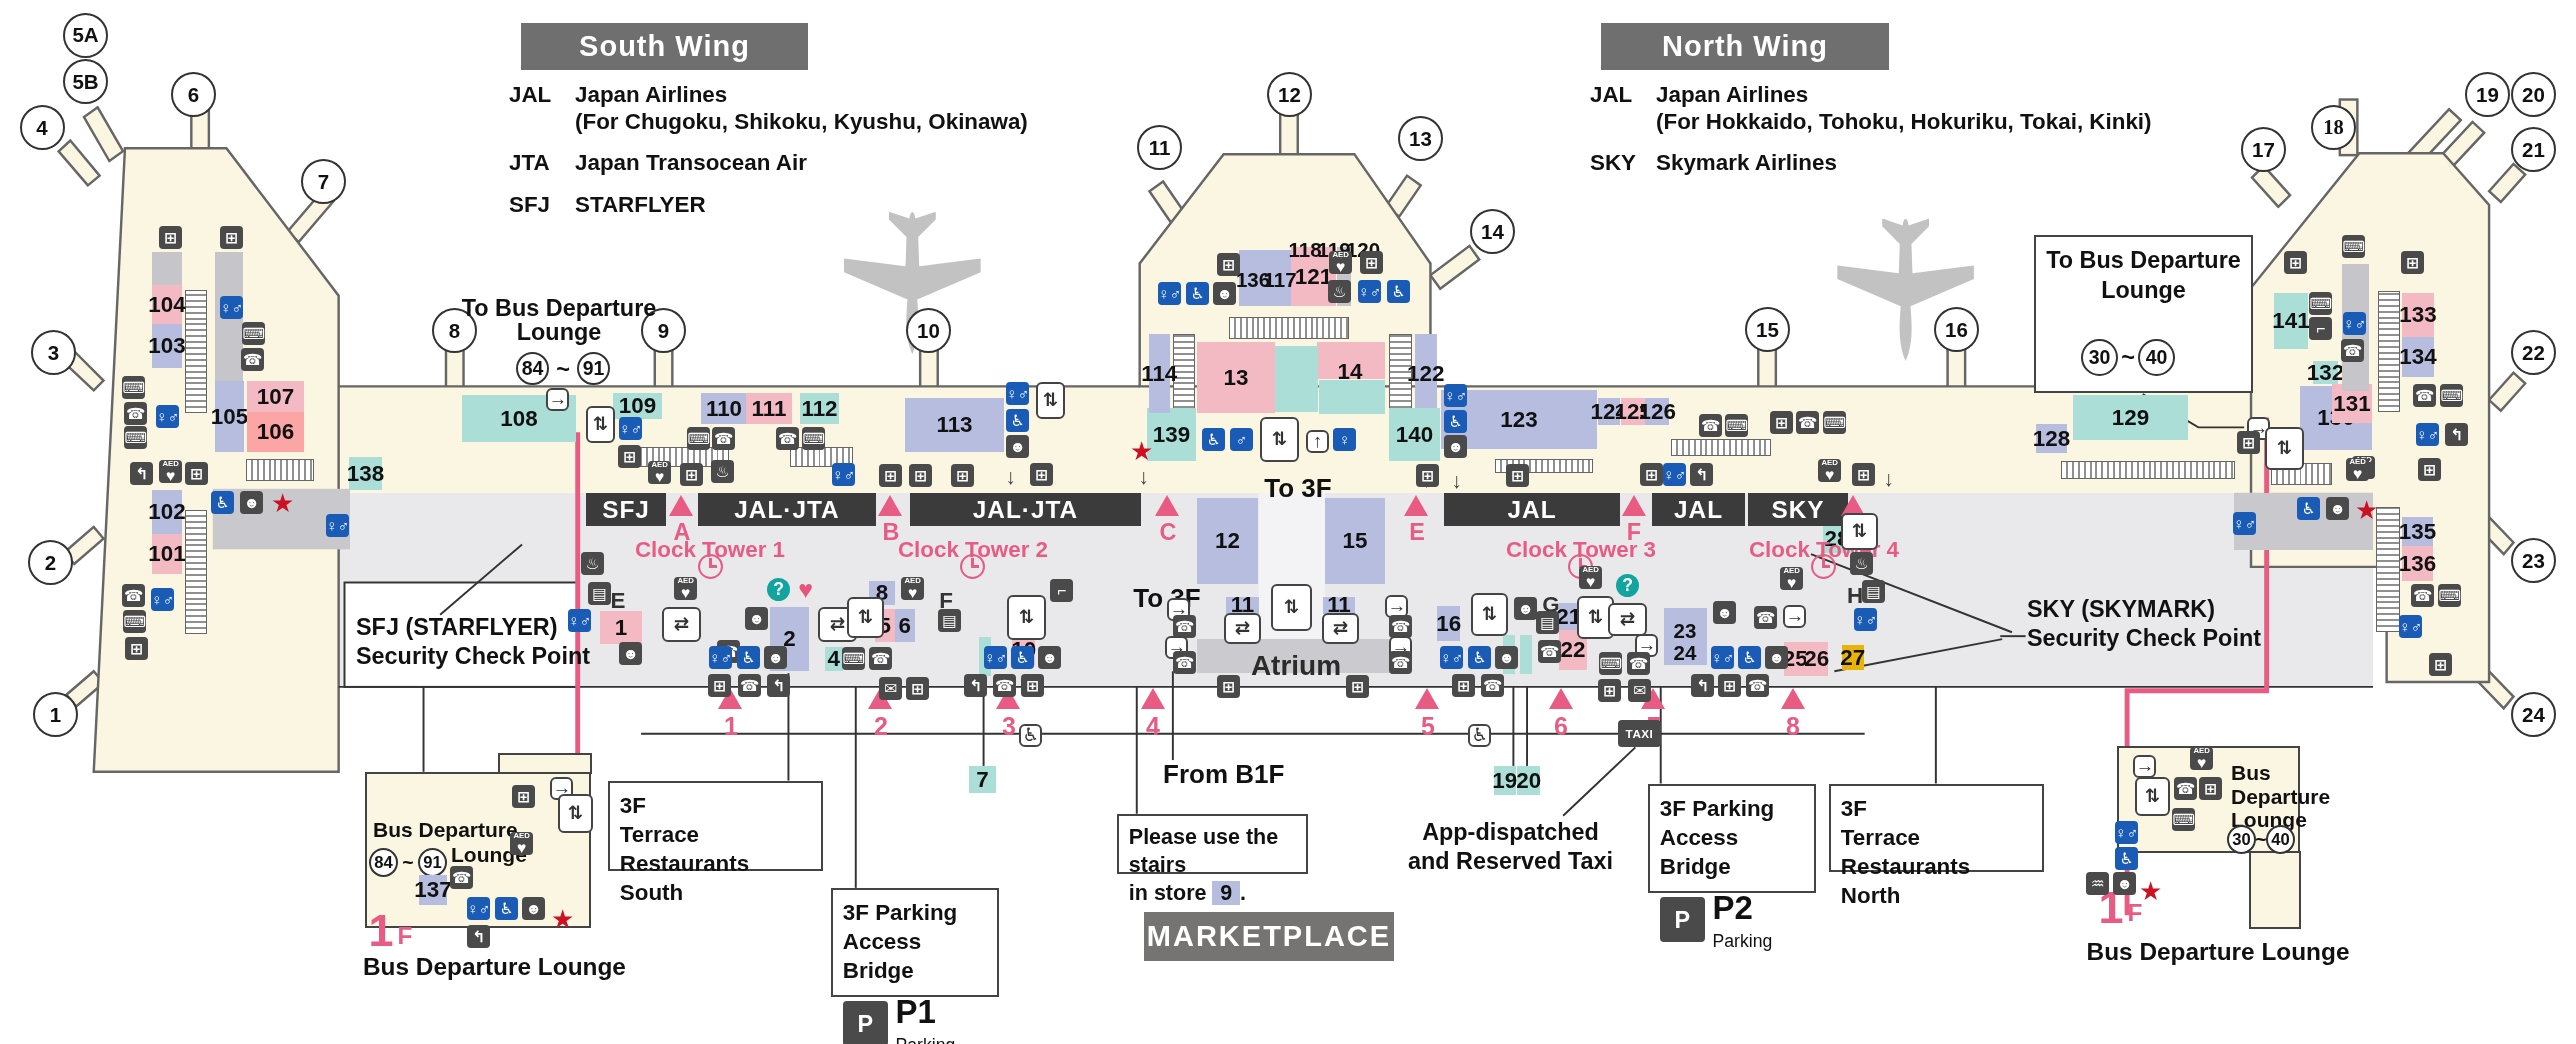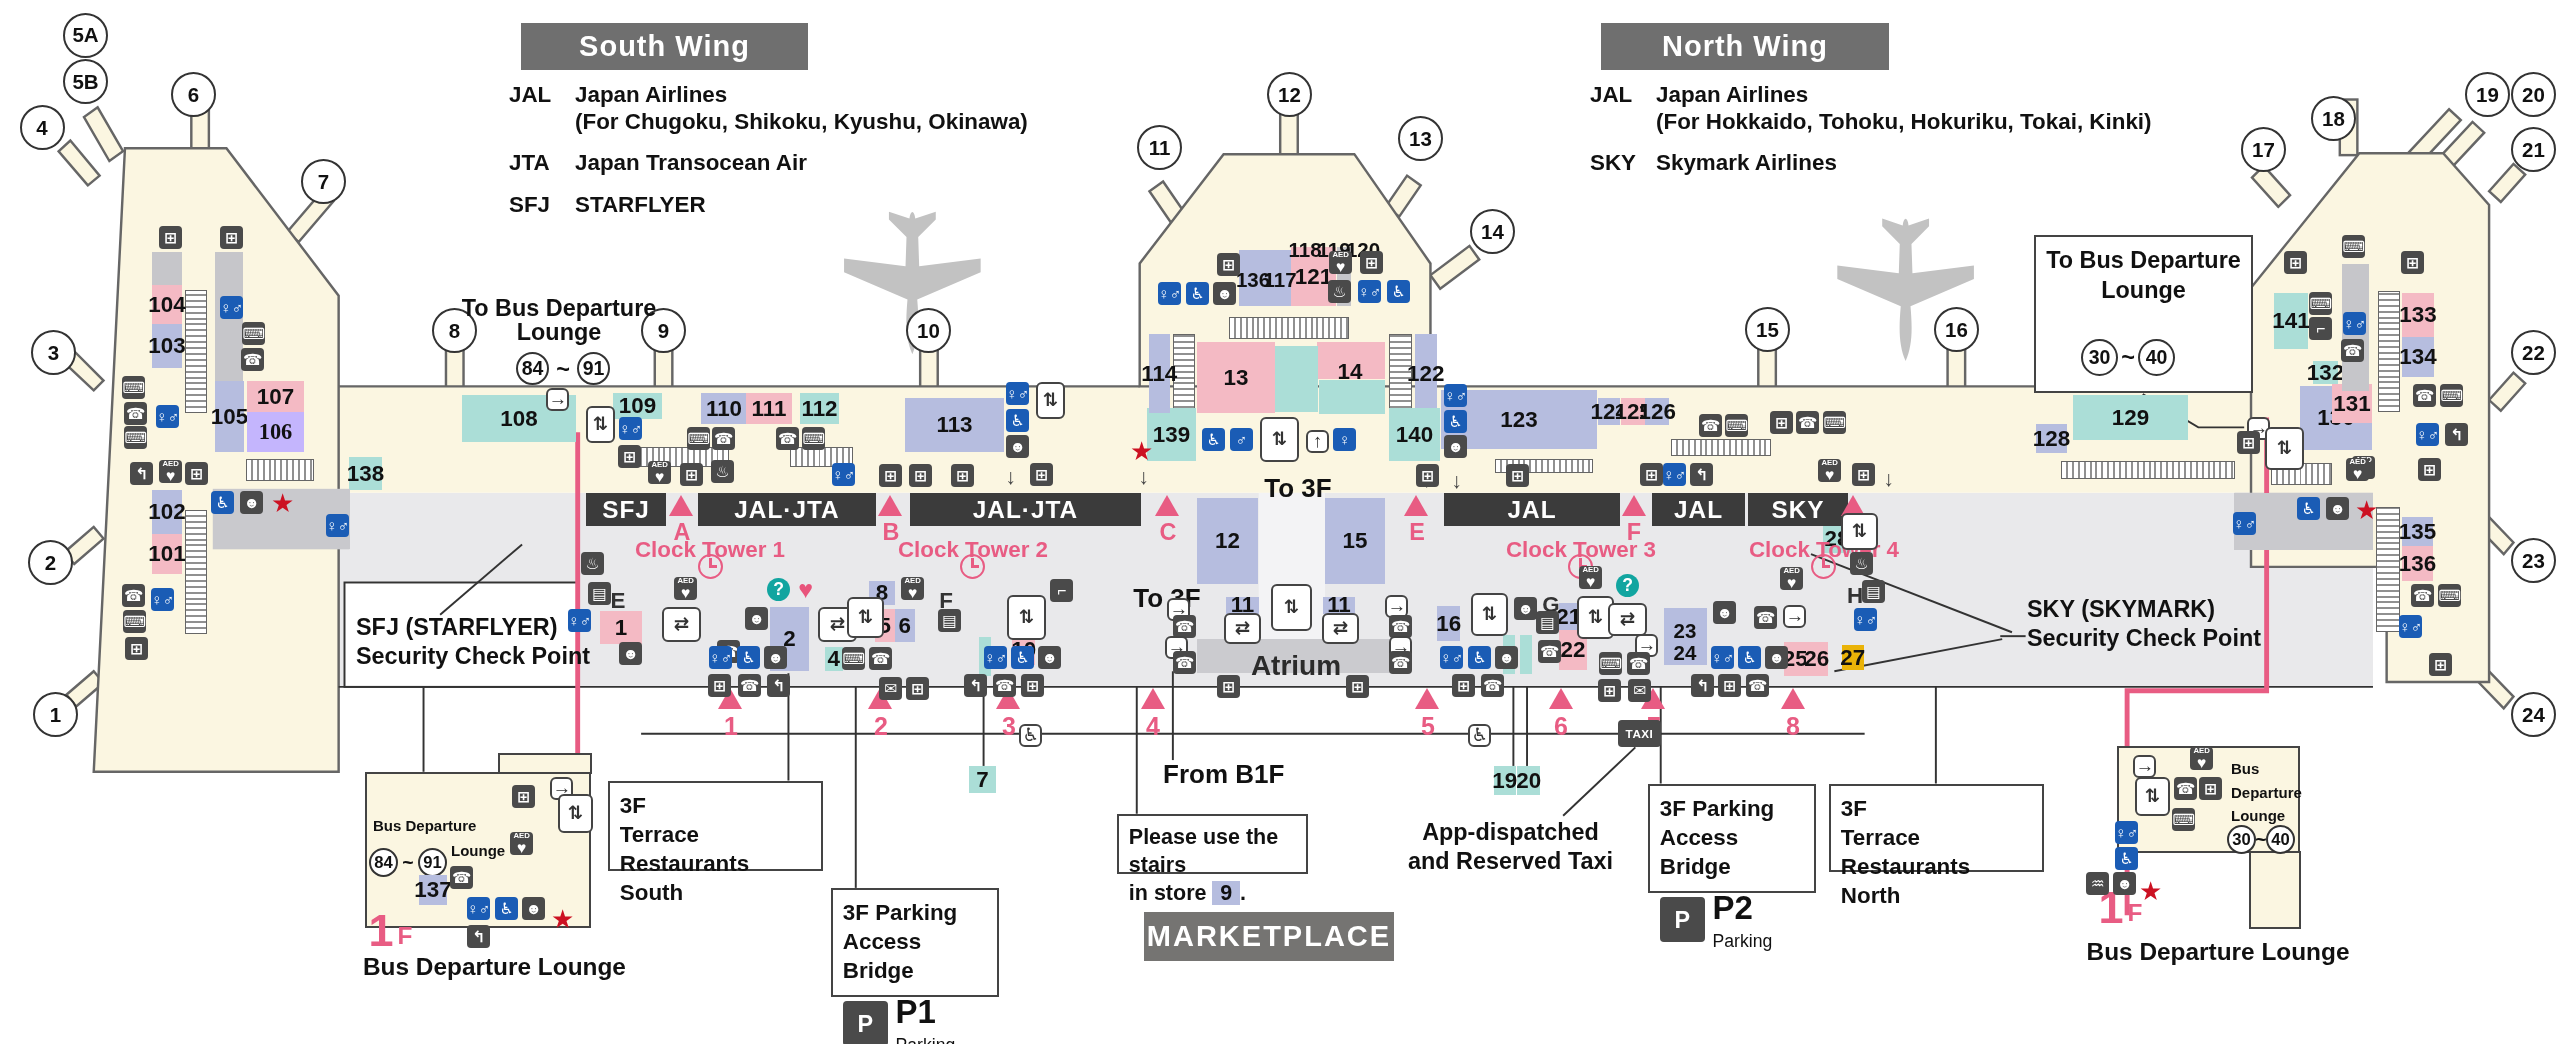--- a/index.html
+++ b/index.html
@@ -44,21 +44,21 @@
   .pic{display:inline-flex;width:45px;height:45px;background:#4A4A4A;border-radius:3.9px;color:#fff;
       align-items:center;justify-content:center;font-size:23.4px;font-weight:800;flex:none}
   .pbig{font-size:33px;font-weight:700;margin-left:7.8px}
   .psmall{font-size:17.6px;font-weight:400;margin-left:7.8px}
   .chip{background:#B6BDDF;padding:0 7.8px;font-weight:600}
   .lbox{position:absolute;background:#FBF6E1;border:2.9px solid #444;box-sizing:border-box}
   .seclab{position:absolute;font-size:23.4px;font-weight:700;line-height:1.25}
   .mkt{position:absolute;background:#757472;color:#fff;display:flex;align-items:center;justify-content:center;
       font-size:29px;font-weight:700;letter-spacing:2px}
   .taxilab{position:absolute;font-size:23.4px;font-weight:700;text-align:center;line-height:1.25}
-  .lounge-t{position:absolute;font-size:15px;font-weight:700;line-height:1.1}
+  .lounge-t{position:absolute;font-size:21px;font-weight:700;line-height:1.1}
 </style>
 </head>
 <body>
 
 <div id="map">
 
   <svg class="base" width="2576" height="1044" viewBox="0 0 2640 1070">
     <defs>
       <path id="plane" d="M0,78 C7,62 7,45 5,22 L70,-6 L70,-20 L7,-12 L6,-42 L24,-60 L24,-68 L3,-61 C2,-70 -2,-70 -3,-61 L-24,-68 L-24,-60 L-6,-42 L-7,-12 L-70,-20 L-70,-6 L-5,22 C-7,45 -7,62 0,78 Z"></path>
     </defs>
@@ -254,40 +254,40 @@
     <div class="gate" style="position: absolute; left: 432px; top: 308px;">8</div>
     <div class="gate" style="position: absolute; left: 641px; top: 308px;">9</div>
     <div class="gate" style="position: absolute; left: 906px; top: 308px;">10</div>
     <div class="gate" style="position: absolute; left: 1137px; top: 125px;">11</div>
     <div class="gate" style="position: absolute; left: 1267px; top: 72px;">12</div>
     <div class="gate" style="position: absolute; left: 1398px; top: 116px;">13</div>
     <div class="gate" style="position: absolute; left: 1470px; top: 209px;">14</div>
     <div class="gate" style="position: absolute; left: 1745px; top: 307px;">15</div>
     <div class="gate" style="position: absolute; left: 1934px; top: 307px;">16</div>
     <div class="gate" style="position: absolute; left: 2241px; top: 127px;">17</div>
-    <div class="gate" style="position: absolute; left: 2311px; top: 96px;">18</div>
+    <div class="gate" style="position: absolute; left: 2311px; top: 105px; font-family: Liberation Serif, serif;">18</div>
     <div class="gate" style="position: absolute; left: 2465px; top: 72px;">19</div>
     <div class="gate" style="position: absolute; left: 2511px; top: 72px;">20</div>
     <div class="gate" style="position: absolute; left: 2511px; top: 127px;">21</div>
     <div class="gate" style="position: absolute; left: 2511px; top: 330px;">22</div>
     <div class="gate" style="position: absolute; left: 2511px; top: 538px;">23</div>
     <div class="gate" style="position: absolute; left: 2511px; top: 692px;">24</div>
     <div class="gate" style="position: absolute; left: 516px; top: 352px; width: 33px; height: 33px; font-size: 19.5px; border-width: 2.4px;">84</div>
     <div class="gate" style="position: absolute; left: 577px; top: 352px; width: 33px; height: 33px; font-size: 19.5px; border-width: 2.4px;">91</div>
     <div class="gate" style="position: absolute; left: 2081px; top: 339px; width: 37px; height: 37px; font-size: 19.5px; border-width: 2.4px;">30</div>
     <div class="gate" style="position: absolute; left: 2138px; top: 339px; width: 37px; height: 37px; font-size: 19.5px; border-width: 2.4px;">40</div>
     <div class="gate" style="position: absolute; left: 369px; top: 848px; width: 29px; height: 29px; font-size: 16.6px; border-width: 2.4px;">84</div>
     <div class="gate" style="position: absolute; left: 418px; top: 848px; width: 29px; height: 29px; font-size: 16.6px; border-width: 2.4px;">91</div>
     <div class="gate" style="position: absolute; left: 2227px; top: 825px; width: 29px; height: 29px; font-size: 16.6px; border-width: 2.4px;">30</div>
     <div class="gate" style="position: absolute; left: 2266px; top: 825px; width: 29px; height: 29px; font-size: 16.6px; border-width: 2.4px;">40</div>
     <div class="shop" style="position: absolute; left: 152px; top: 285px; width: 30px; height: 39px; background: rgb(244, 186, 196);">104</div>
     <div class="shop" style="position: absolute; left: 152px; top: 324px; width: 30px; height: 44px; background: rgb(182, 189, 223);">103</div>
     <div class="shop" style="position: absolute; left: 215px; top: 381px; width: 29px; height: 71px; background: rgb(182, 189, 223);">105</div>
     <div class="shop" style="position: absolute; left: 247px; top: 381px; width: 57px; height: 31px; background: rgb(244, 186, 196);">107</div>
-    <div class="shop" style="position: absolute; left: 247px; top: 412px; width: 57px; height: 40px; background: #c4b5fd; font-family: Liberation Serif, serif;">106</div>
+    <div class="shop" style="position: absolute; left: 247px; top: 412px; width: 57px; height: 40px; background: #fca5a5;">106</div>
     <div class="shop" style="position: absolute; left: 152px; top: 490px; width: 30px; height: 44px; background: rgb(182, 189, 223);">102</div>
     <div class="shop" style="position: absolute; left: 152px; top: 534px; width: 30px; height: 40px; background: rgb(244, 186, 196);">101</div>
     <div class="shop" style="position: absolute; left: 349px; top: 457px; width: 33px; height: 33px; background: rgb(171, 222, 215);">138</div>
     <div class="shop" style="position: absolute; left: 152px; top: 252px; width: 30px; height: 33px; background: rgb(198, 198, 202);"></div>
     <div class="shop" style="position: absolute; left: 215px; top: 252px; width: 28px; height: 129px; background: rgb(198, 198, 202);"></div>
     <div class="shop" style="position: absolute; left: 213px; top: 489px; width: 137px; height: 60px; background: rgb(201, 201, 205);"></div>
     <div class="shop" style="position: absolute; left: 2234px; top: 493px; width: 139px; height: 57px; background: rgb(201, 201, 205);"></div>
     <div class="shop" style="position: absolute; left: 462px; top: 395px; width: 114px; height: 47px; background: rgb(171, 222, 215);">108</div>
     <div class="shop" style="position: absolute; left: 613px; top: 393px; width: 49px; height: 26px; background: rgb(171, 222, 215);">109</div>
     <div class="shop" style="position: absolute; left: 701px; top: 393px; width: 46px; height: 31px; background: rgb(182, 189, 223);">110</div>

